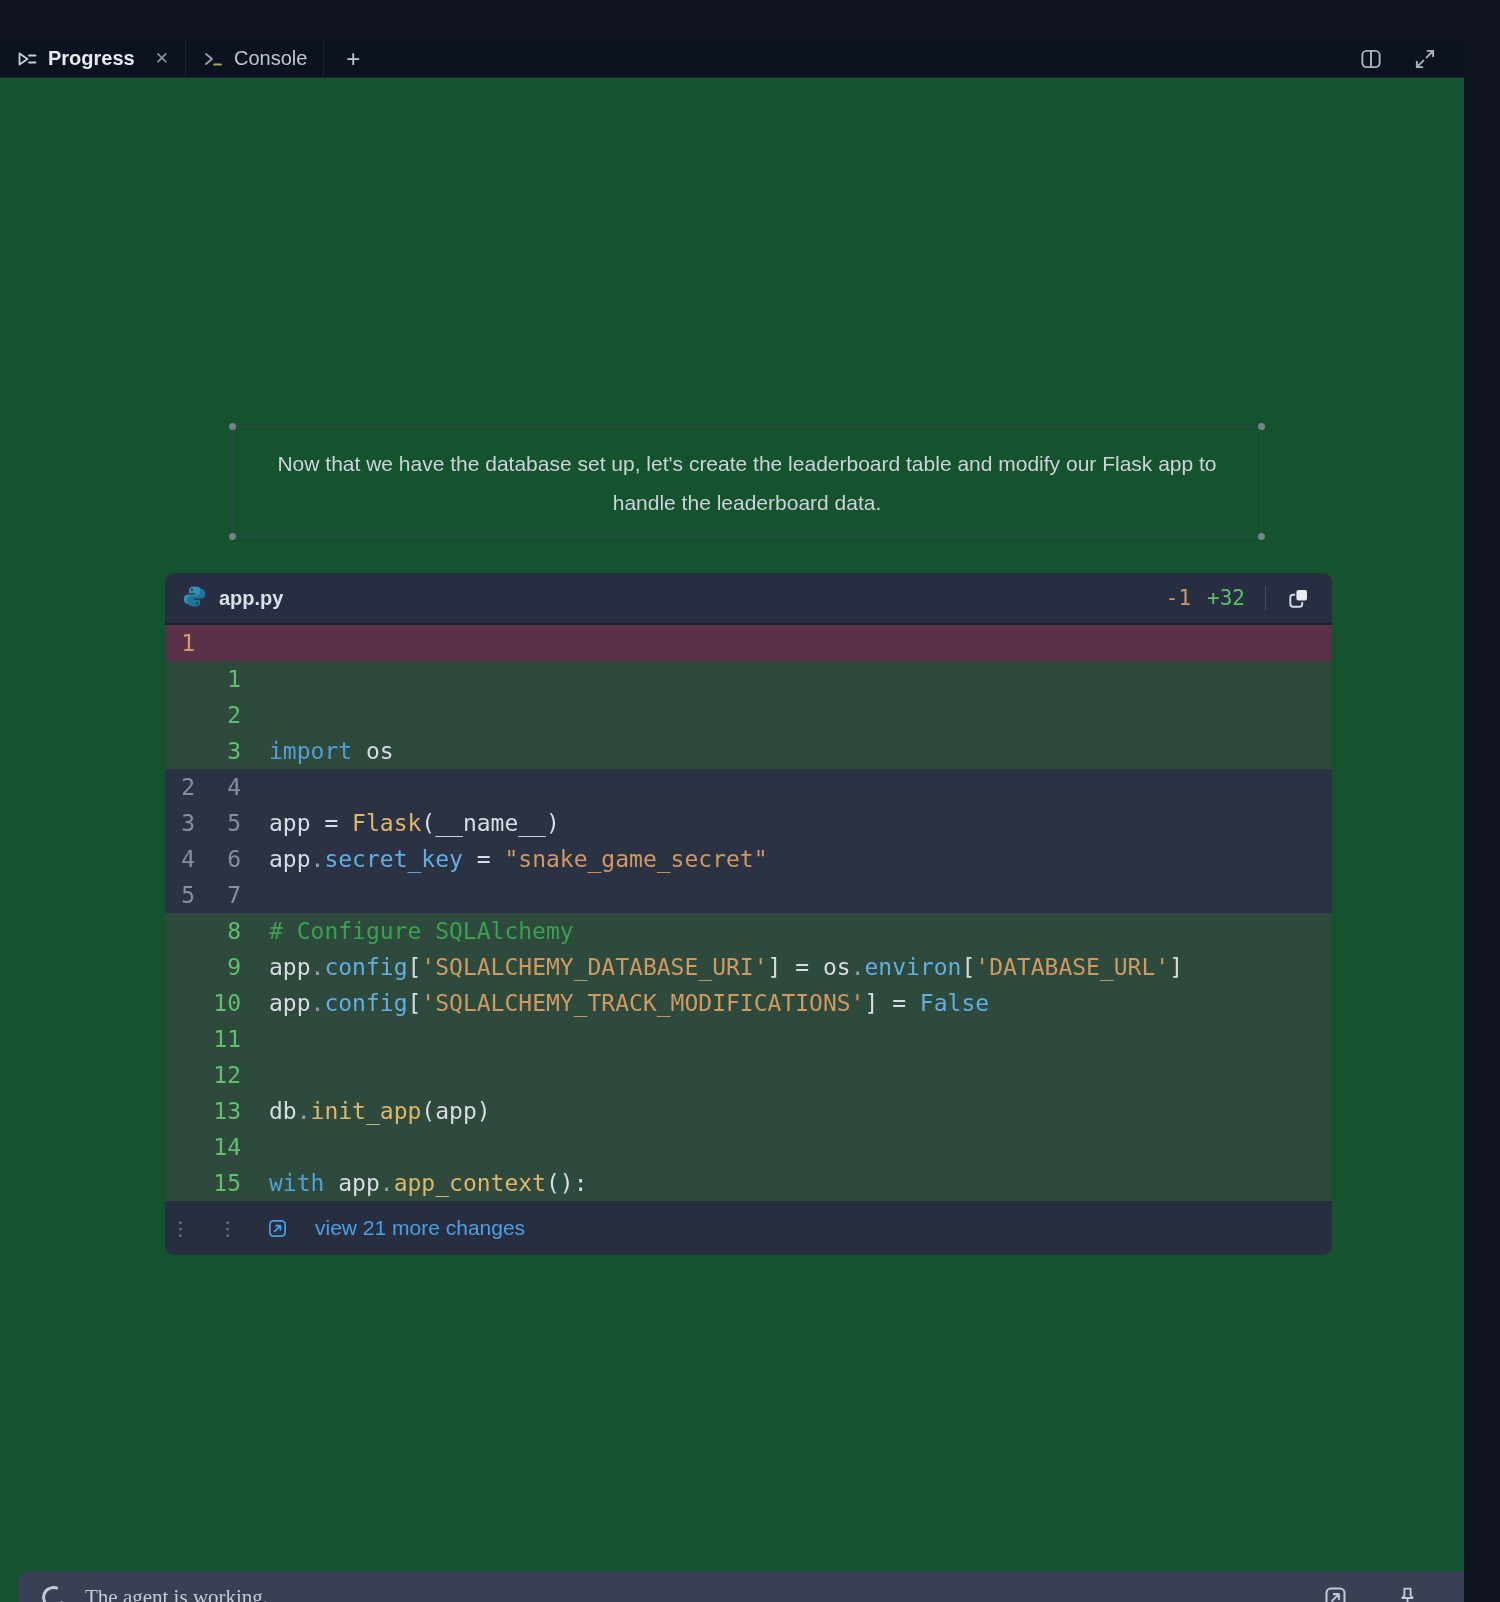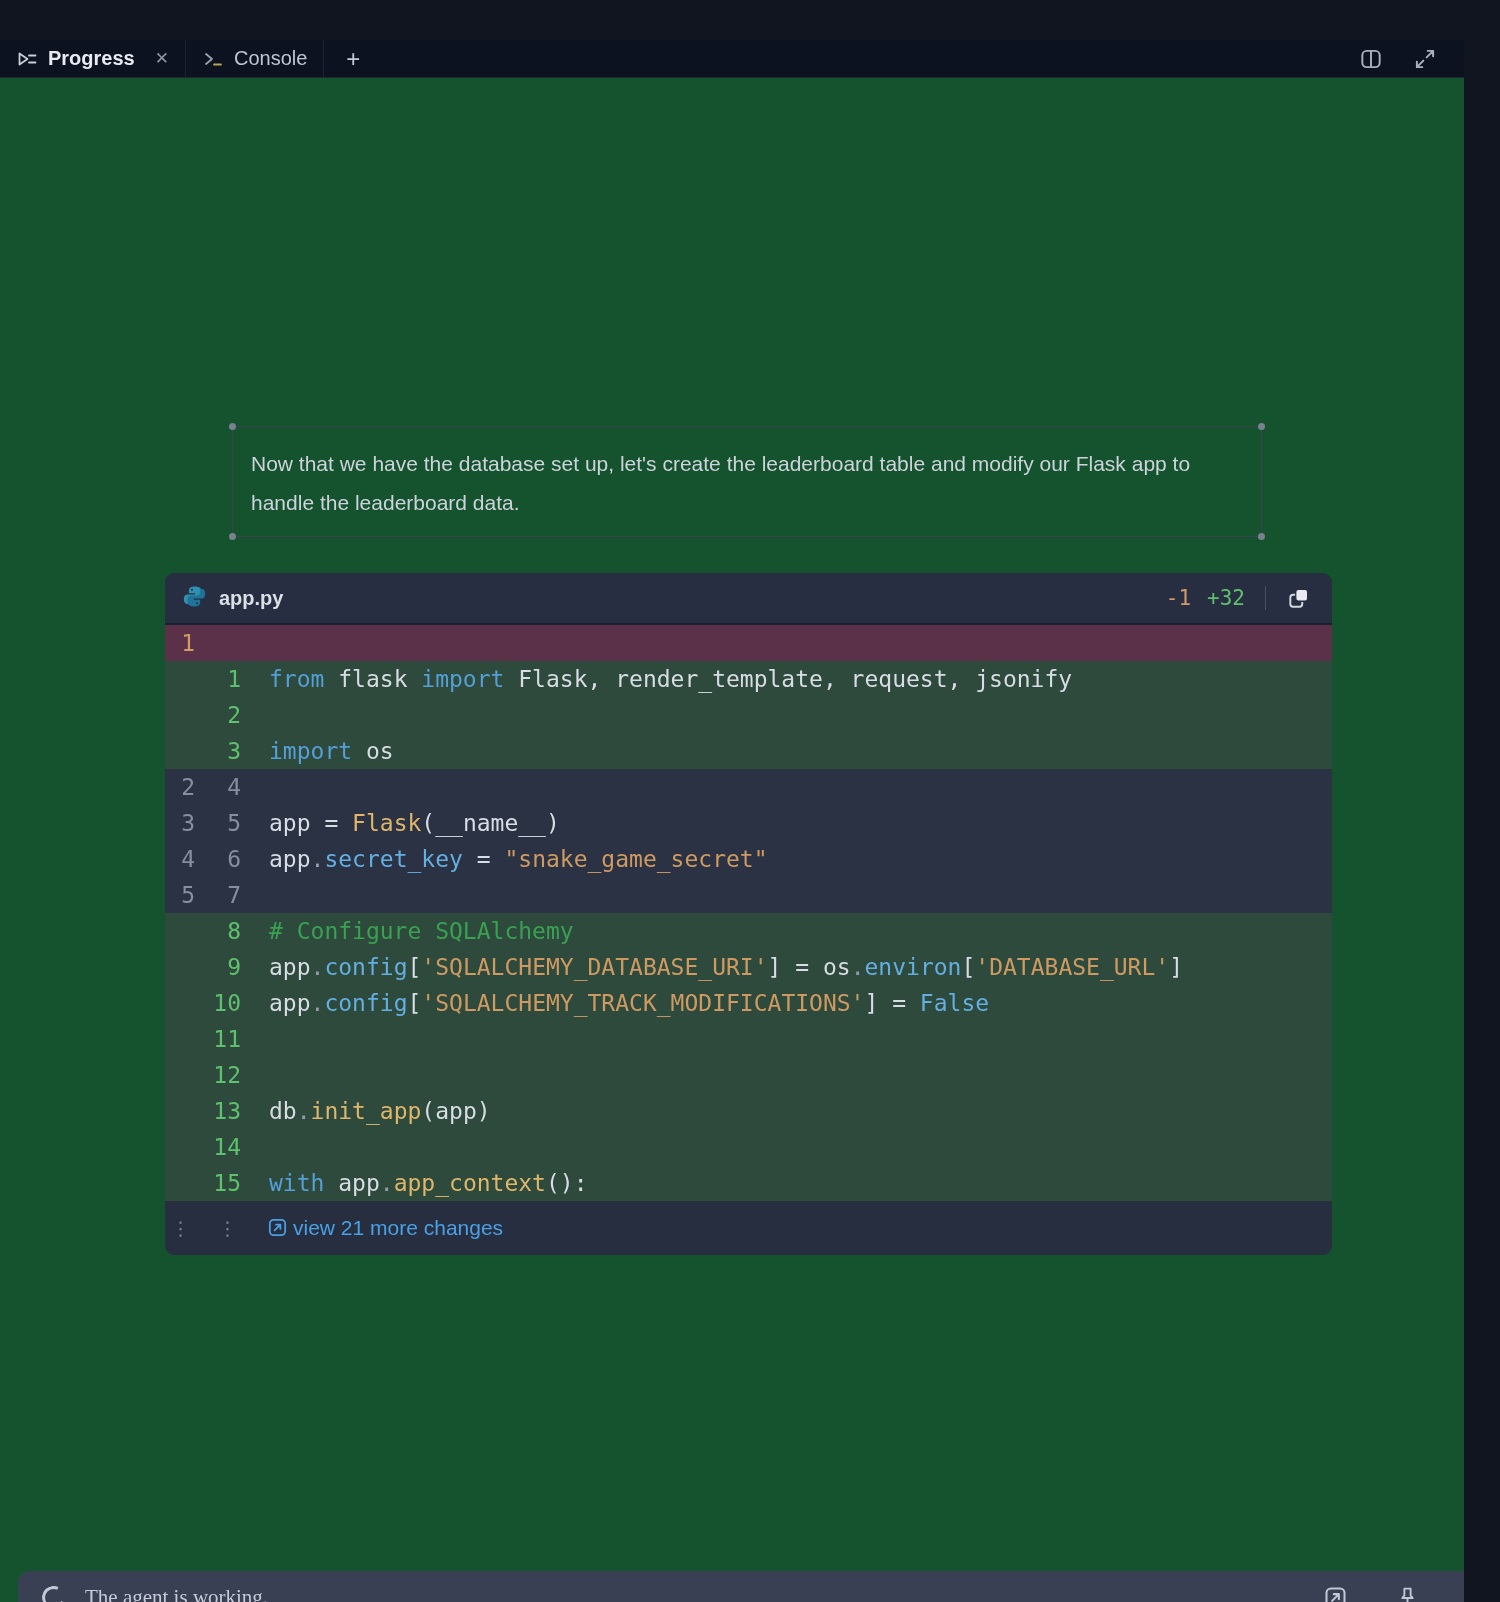--- a/index.html
+++ b/index.html
@@ -19,21 +19,21 @@
   .winicons .wbtn { cursor:pointer; display:flex; }
 
   
   .page-title { position:absolute; top:326px; left:165px; width:1167px; text-align:center;
                 font-size:25px; font-weight:600; color:#ccd1db; }
   .page-title .mono { font-family:"DejaVu Sans Mono", monospace; font-size:23px; }
 
   
   .msg { position:absolute; left:232px; top:386px; width:1030px; height:111px;
          border:1px solid #3a4254; }
-  .msg-text { padding:17px 18px; font-size:21px; line-height:39px; color:#cdd2dc; }
+  .msg-text { padding:17px 18px; font-size:21px; line-height:39px; color:#cdd2dc;text-align:center; }
   .dot { position:absolute; width:7px; height:7px; border-radius:50%; background:#79818f; }
   .dot.tl { left:-4px; top:-4px; } .dot.tr { right:-4px; top:-4px; }
   .dot.bl { left:-4px; bottom:-4px; } .dot.br { right:-4px; bottom:-4px; }
 
   
   .panel { position:absolute; left:165px; top:533px; width:1167px; border-radius:9px; overflow:hidden; }
   .panel-header { height:52px; background:#272e41; display:flex; align-items:center;
                   padding:0 20px 0 18px; gap:13px; border-bottom:2px solid #192030; }
   .file-name { font-size:20px; color:#dbdfe6; font-weight:600; }
   .counts { margin-left:auto; display:flex; align-items:center; gap:16px;
@@ -56,21 +56,21 @@
   .context .gut { color:#868e9f; }
   .code { padding-left:28px; color:#d8dce4; }
   .tok-kw{color:#559fd6} .tok-fn{color:#dfb76a} .tok-str{color:#cf9a62}
   .tok-prop{color:#64aee0} .tok-com{color:#3aa152} .tok-pl{color:#d8dce4} .tok-pn{color:#949bab}
 
   .diff-footer { height:54px; background:#272e40; display:flex; align-items:center;
                  font-size:21px; }
   .gut-ellipsis { flex:none; text-align:right; color:#7e8696; font-size:19px; letter-spacing:1px; }
   .gut-ellipsis.old { width:26px; }
   .gut-ellipsis.new { width:47px; }
-  .view-more { display:flex; align-items:flex-start; gap:4px; margin-left:28px; color:#4aa0e4; cursor:pointer; }
+  .view-more { display:flex; align-items:center; gap:26px; margin-left:28px; color:#4aa0e4; cursor:pointer; }
   .view-more svg { display:block; }
 
   
   .statusbar { position:absolute; left:18px; right:0; top:1531px; height:53px; background:#3a4054;
                border-radius:12px 0 0 12px; display:flex; align-items:center; padding:0 0 0 24px; }
   .spinner { width:23px; height:23px; border-radius:50%; border:3px solid #c2c8d4;
              border-right-color:transparent; transform:rotate(-20deg); }
   .status-text { margin-left:20px; font-size:21px; color:#c6cbd7;font-family:Liberation Serif, serif; }
   .status-actions { margin-left:auto; display:flex; align-items:center; gap:46px; padding-right:44px; }
   .status-actions .sbtn { cursor:pointer; display:flex; }
@@ -145,21 +145,21 @@
           <svg width="26" height="26" viewBox="0 0 24 24">
             <rect x="4" y="9" width="11" height="11" rx="2.5" fill="none" stroke="#d3d8e0" stroke-width="1.8"></rect>
             <rect x="9" y="4" width="11" height="11" rx="2.5" fill="#e9ebf0" stroke="#272e41" stroke-width="1.2"></rect>
           </svg>
         </span>
       </span>
     </div>
 
     <div class="diff-lines">
         <div class="diff-row removed"><span class="gut old">1</span><span class="gut new"></span></div>
-        <div class="diff-row added"><span class="gut old"></span><span class="gut new">1</span><span class="code"><span class="tok-kw">from</span><span class="tok-pl"> flask </span><span class="tok-kw">import</span><span class="tok-pl"> Flask, render_template, request, jsonify</span></span></div>
+        <div class="diff-row added"><span class="gut old"></span><span class="gut new">1</span></div>
         <div class="diff-row added"><span class="gut old"></span><span class="gut new">2</span></div>
         <div class="diff-row added"><span class="gut old"></span><span class="gut new">3</span><span class="code"><span class="tok-kw">import</span><span class="tok-pl"> os</span></span></div>
         <div class="diff-row context"><span class="gut old">2</span><span class="gut new">4</span><span class="code"></span></div>
         <div class="diff-row context"><span class="gut old">3</span><span class="gut new">5</span><span class="code"><span class="tok-pl">app = </span><span class="tok-fn">Flask</span><span class="tok-pl">(__name__)</span></span></div>
         <div class="diff-row context"><span class="gut old">4</span><span class="gut new">6</span><span class="code"><span class="tok-pl">app</span><span class="tok-pn">.</span><span class="tok-prop">secret_key</span><span class="tok-pl"> = </span><span class="tok-str">"snake_game_secret"</span></span></div>
         <div class="diff-row context"><span class="gut old">5</span><span class="gut new">7</span><span class="code"></span></div>
         <div class="diff-row added"><span class="gut old"></span><span class="gut new">8</span><span class="code"><span class="tok-com"># Configure SQLAlchemy</span></span></div>
         <div class="diff-row added"><span class="gut old"></span><span class="gut new">9</span><span class="code"><span class="tok-pl">app</span><span class="tok-pn">.</span><span class="tok-prop">config</span><span class="tok-pl">[</span><span class="tok-str">'SQLALCHEMY_DATABASE_URI'</span><span class="tok-pl">] = os</span><span class="tok-pn">.</span><span class="tok-prop">environ</span><span class="tok-pl">[</span><span class="tok-str">'DATABASE_URL'</span><span class="tok-pl">]</span></span></div>
         <div class="diff-row added"><span class="gut old"></span><span class="gut new">10</span><span class="code"><span class="tok-pl">app</span><span class="tok-pn">.</span><span class="tok-prop">config</span><span class="tok-pl">[</span><span class="tok-str">'SQLALCHEMY_TRACK_MODIFICATIONS'</span><span class="tok-pl">] = </span><span class="tok-prop">False</span></span></div>
         <div class="diff-row added"><span class="gut old"></span><span class="gut new">11</span><span class="code"></span></div>

